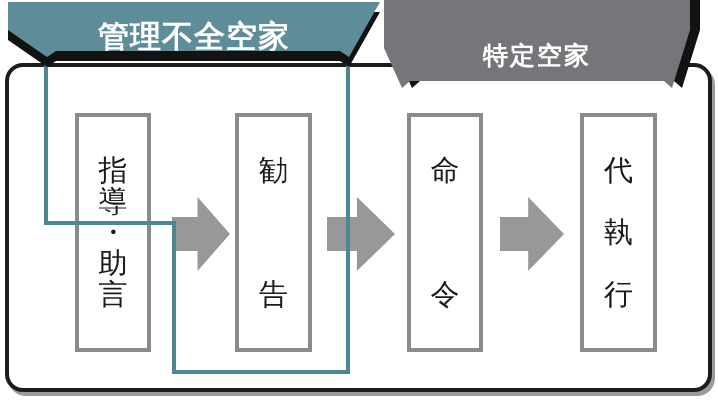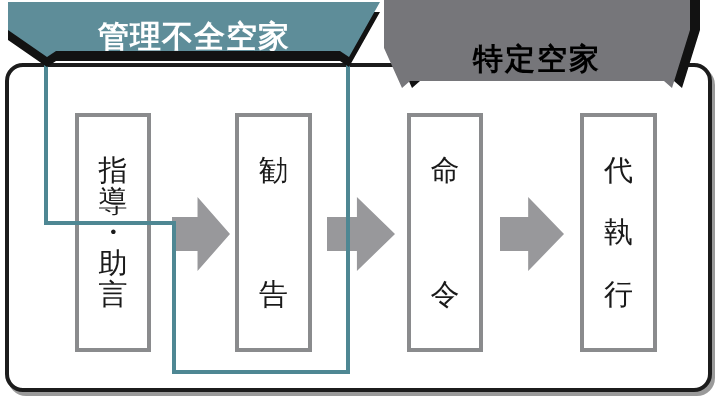--- a/index.html
+++ b/index.html
@@ -59,21 +59,21 @@
   .banner-gray-shadow{
     left:394px;top:0px;width:306px;height:88px;background:#121212;z-index:6;
     clip-path:polygon(0px 0px,306px 0px,306px 30px,288px 88px,280px 81px,26px 81px,18px 88px,0px 48px);
   }
   .banner-gray{
     left:384px;top:0px;width:306px;height:88px;background:#76767a;z-index:7;
     clip-path:polygon(0px 0px,306px 0px,306px 30px,288px 88px,280px 81px,26px 81px,18px 88px,0px 48px);
     text-align:center;
   }
   .banner-gray .banner-label{
-    display:block;padding-top:42px;font-size:30px;font-weight:bold;color:#000000;
+    display:block;padding-top:42px;font-size:25px;font-weight:bold;color:#ffffff;
     letter-spacing:2px;line-height:1.1;
   }
 </style>
 </head>
 <body>
 
 <div class="stage">
 
   <div class="panel"></div>
 

